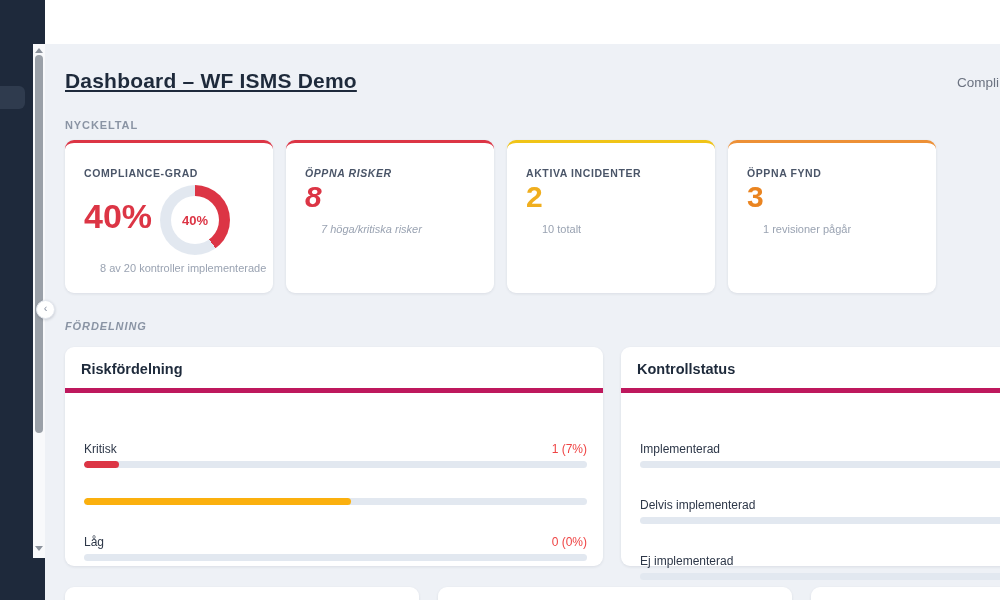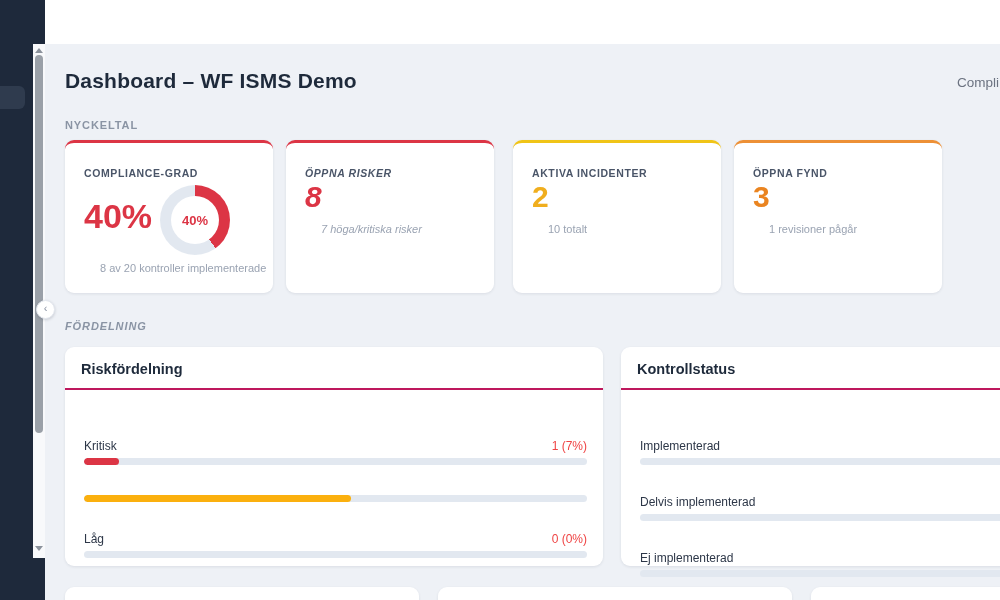--- a/index.html
+++ b/index.html
@@ -21,21 +21,21 @@
   .sb-up{top:4px;border-bottom:5px solid #8b929c;}
   .sb-down{top:502px;border-top:5px solid #8b929c;}
 
   
   .collapse{position:absolute;left:36px;top:300px;width:17px;height:17px;background:#ffffff;
             border:1px solid #e3e7ee;border-radius:50%;box-shadow:0 1px 3px rgba(15,23,42,.18);
             color:#8a93a3;font-size:11px;line-height:15px;text-align:center;z-index:6;cursor:pointer;}
 
   
   .content{position:absolute;left:45px;top:44px;width:955px;height:556px;}
-  .page-title{position:absolute;left:20px;top:25px;font-size:21px;font-weight:700;color:#1e2a3b;letter-spacing:.2px;margin:0;}
+  .page-title{position:absolute;left:20px;top:25px;font-size:21px;font-weight:700;color:#1e2a3b;letter-spacing:.2px;margin:0;text-decoration:underline;}
   .header-link{position:absolute;left:912px;top:31px;font-size:13.5px;color:#6b7280;text-decoration:none;white-space:nowrap;}
 
   .section-label{position:absolute;left:20px;font-size:11px;font-weight:700;letter-spacing:.9px;color:#8a94a4;}
   .lbl-kpi{top:75px;} .lbl-dist{top:276px;font-style:italic;}
 
   
   .kpi-row{position:absolute;left:20px;top:96px;display:flex;gap:13px;}
   .kpi-card{position:relative;width:208px;height:153px;background:#ffffff;border-radius:9px;
             border-top:3px solid #dc3545;box-shadow:0 1px 3px rgba(23,32,53,.09);box-sizing:border-box;}
   .kpi-label{position:absolute;left:19px;top:24px;font-size:10.5px;font-weight:700;letter-spacing:.6px;color:#4a5568;white-space:nowrap;}
@@ -48,21 +48,21 @@
   .donut{position:absolute;left:95px;top:42px;width:70px;height:70px;border-radius:50%;}
   .donut-hole{position:absolute;left:11px;top:11px;width:48px;height:48px;border-radius:50%;background:#ffffff;
               display:flex;align-items:center;justify-content:center;}
   .donut-label{font-size:13px;font-weight:700;color:#dc3545;}
 
   
   .dist-row{position:absolute;left:20px;top:303px;display:flex;gap:18px;}
   .dist-card{position:relative;width:538px;height:219px;background:#ffffff;border-radius:9px;
              box-shadow:0 1px 3px rgba(23,32,53,.09);box-sizing:border-box;flex:none;}
   .dist-title{margin:0;padding:14px 16px 11px 16px;font-size:14.5px;font-weight:700;color:#1e2a3b;
-              border-bottom:2px solid #be185d;}
+              border-bottom:5px solid #be185d;}
   .dist-rows{padding:19px 16px 0 19px;}
   .dist-item{margin-bottom:9px;margin-top:30px;}
   .dist-line{display:flex;justify-content:space-between;align-items:baseline;font-size:12px;line-height:14px;}
   .dist-label{color:#2d3748;}
   .dist-value{color:#ef4444;}
   .bar-track{margin-top:5px;height:7px;border-radius:4px;background:#e2e8f0;overflow:hidden;}
   .bar-fill{height:100%;border-radius:4px;width:0;}
 
   
   .bottom-row{position:absolute;left:20px;top:543px;display:flex;gap:19px;}
@@ -108,21 +108,21 @@
         </div>
         <div class="kpi-caption kpi-caption-low">8 av 20 kontroller implementerade</div>
       </div>
 
       <div class="kpi-card" style="border-top-color: rgb(220, 53, 69); font-style: italic;">
         <div class="kpi-label">ÖPPNA RISKER</div>
         <div class="kpi-value" style="color: rgb(220, 53, 69);">8</div>
         <div class="kpi-caption">7 höga/kritiska risker</div>
       </div>
 
-      <div class="kpi-card" style="border-top-color: rgb(240, 196, 23); margin-left: 6px;">
+      <div class="kpi-card" style="border-top-color: rgb(240, 196, 23);">
         <div class="kpi-label">AKTIVA INCIDENTER</div>
         <div class="kpi-value" style="color: rgb(240, 174, 30);">2</div>
         <div class="kpi-caption">10 totalt</div>
       </div>
 
       <div class="kpi-card" style="border-top-color: rgb(237, 144, 54);">
         <div class="kpi-label">ÖPPNA FYND</div>
         <div class="kpi-value" style="color: rgb(234, 132, 32);">3</div>
         <div class="kpi-caption">1 revisioner pågår</div>
       </div>

